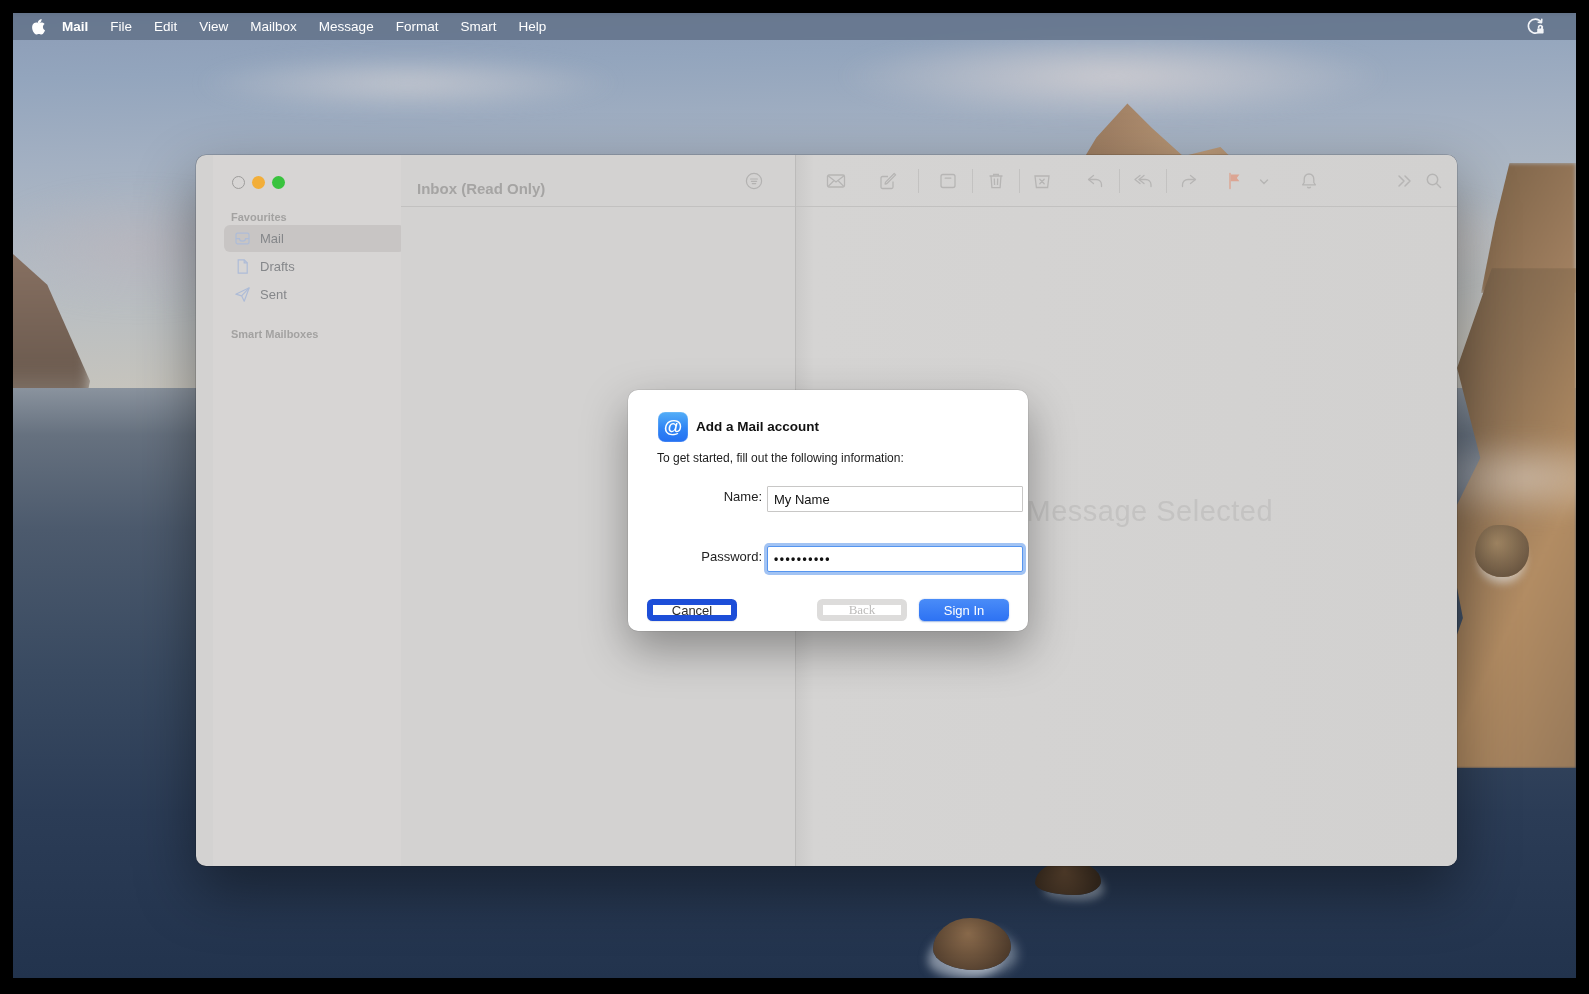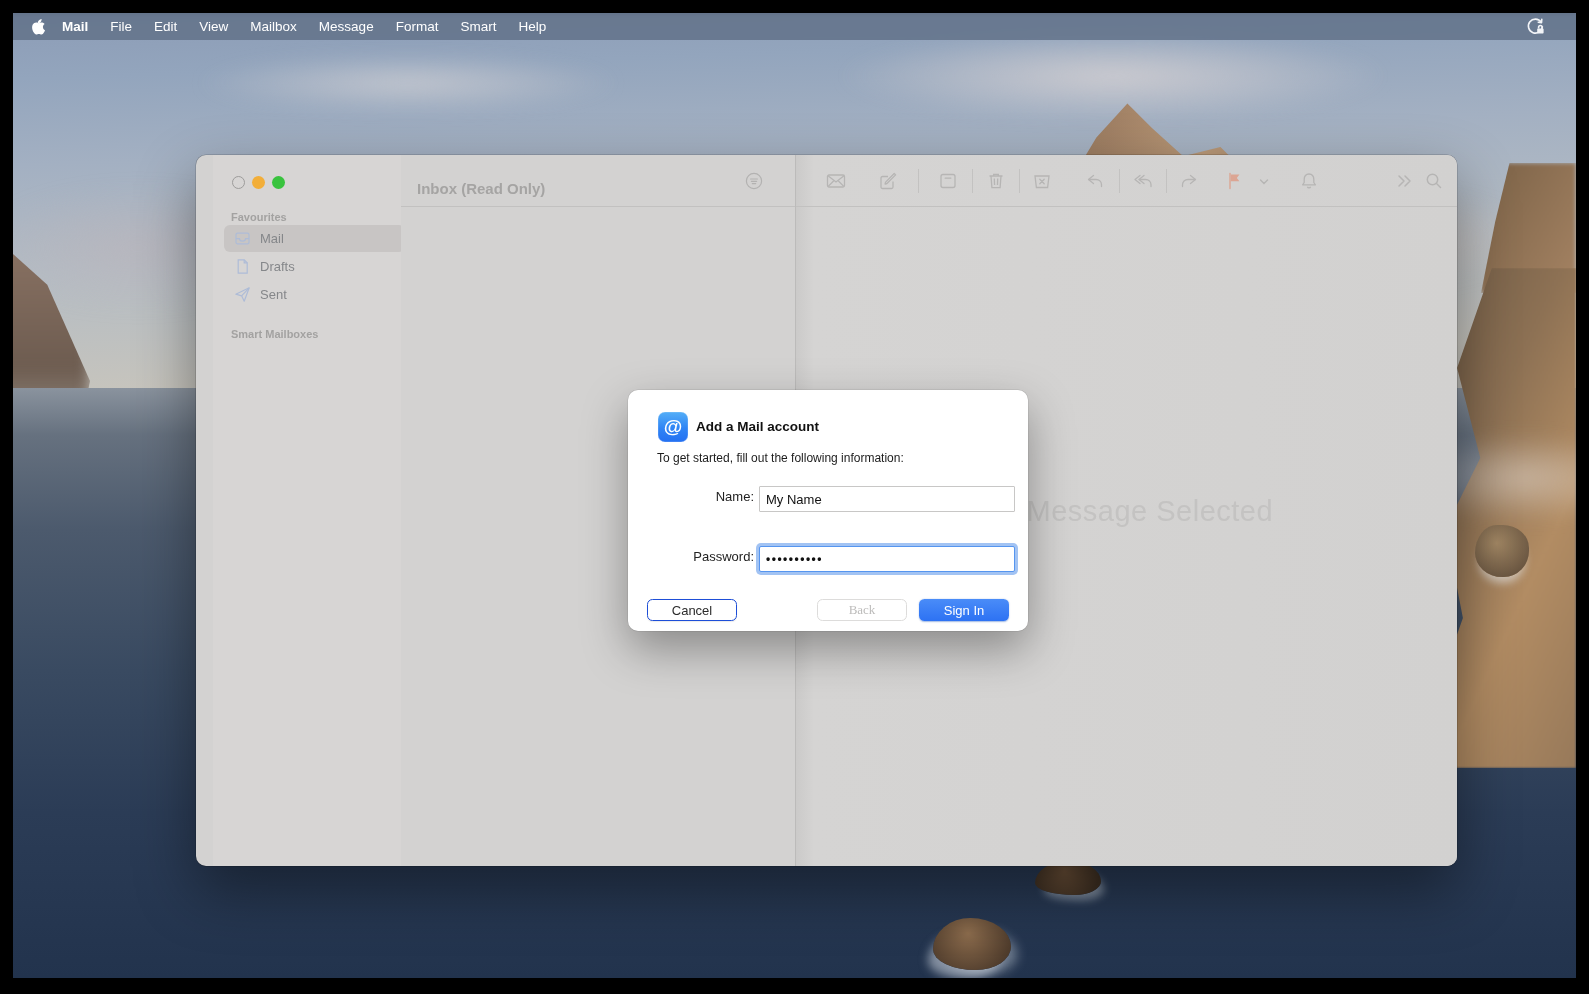--- a/index.html
+++ b/index.html
@@ -84,32 +84,32 @@
 
   
   .dialog { position:absolute; left:615px; top:377px; width:400px; height:241px; z-index:40;
     background:#fff; border-radius:10px; box-shadow:0 0 0 .5px rgba(0,0,0,.12), 0 18px 45px rgba(0,0,0,.35); }
   .dlg-icon { position:absolute; left:30px; top:22px; width:30px; height:30px; border-radius:7px;
     background:linear-gradient(180deg,#53aef7 0%,#2f84f5 55%,#2470f2 100%);
     color:#fff; font-size:19px; font-weight:700; display:flex; align-items:center; justify-content:center;
     box-shadow:inset 0 0 0 .5px rgba(255,255,255,.25); }
   .dlg-title { position:absolute; left:68px; top:29px; font-size:13.5px; font-weight:700; color:#111; }
   .dlg-sub { position:absolute; left:29px; top:61px; font-size:12px; color:#1c1c1c; }
-  .frow { position:absolute; left:8px; width:100%; height:25px; }
+  .frow { position:absolute; left:16px; width:100%; height:25px; }
   .frow-0 { top:96px; } .frow-1 { top:126px; } .frow-2 { top:156px; }
   .flabel { position:absolute; left:0; top:3px; width:118px; text-align:right; font-size:13px; color:#222; }
   .finput { position:absolute; left:123px; top:0; width:256px; height:21px; border:1px solid #c8c7c6;
     border-radius:1px; background:#fff; font-size:13px; padding:12px 6px; color:#111;
     font-family:"Liberation Sans", sans-serif; outline:none; }
   .finput.focused { border:1.5px solid #5695ef; box-shadow:0 0 0 3px rgba(70,136,232,.5); border-radius:2px; }
   .finput.bullets { font-weight:700; letter-spacing:1.5px; font-size:12px; }
   .btn { position:absolute; top:209px; height:22px; border-radius:5.5px; font-size:13px;
     display:flex; align-items:center; justify-content:center; cursor:default;
     font-family:"Liberation Sans", sans-serif; }
-  .btn-plain { background:#fff; border:1px solid #1d4ed8; color:#2b2b2b; box-shadow:0 .5px 1px rgba(0,0,0,.08); }
+  .btn-plain { background:#fff; border:6px solid #1d4ed8; color:#2b2b2b; box-shadow:0 .5px 1px rgba(0,0,0,.08); }
   .btn-cancel { left:19px; width:90px; }
   .btn-back { left:189px; width:90px; border-color:#dddcdb; color:#bdbcbb; box-shadow:none;font-family:Liberation Serif, serif; }
   .btn-signin { left:291px; width:90px; background:linear-gradient(180deg,#4a8cf8 0%,#2d72f3 100%);
     color:#fff; font-weight:400; border:none; box-shadow:0 .5px 1.5px rgba(20,80,180,.4); }
 
   svg { display:block; }
 </style>
 </head>
 <body>
 

